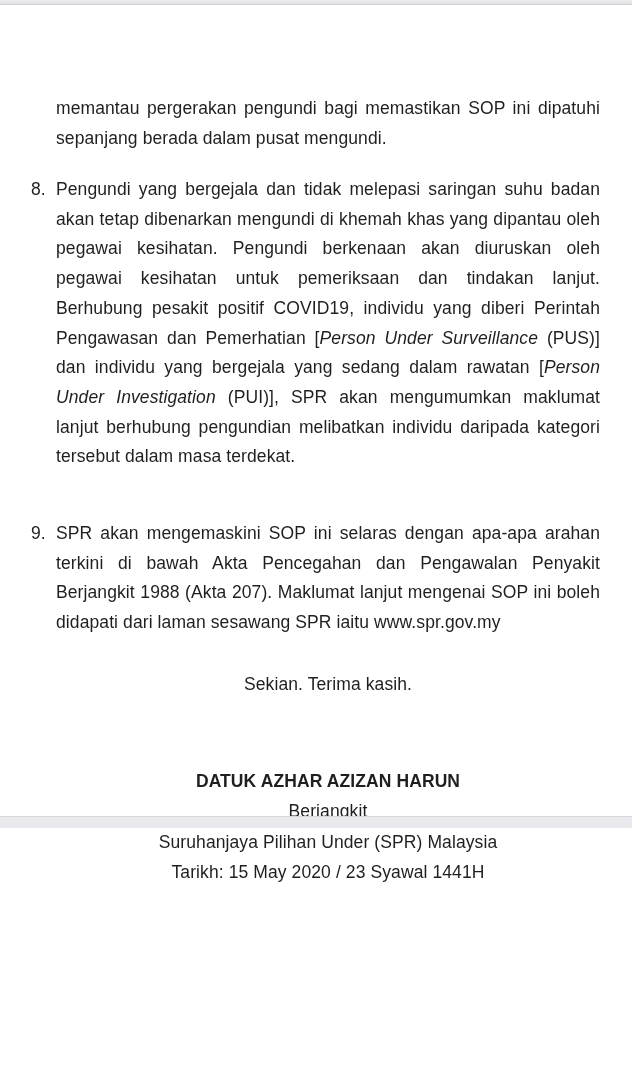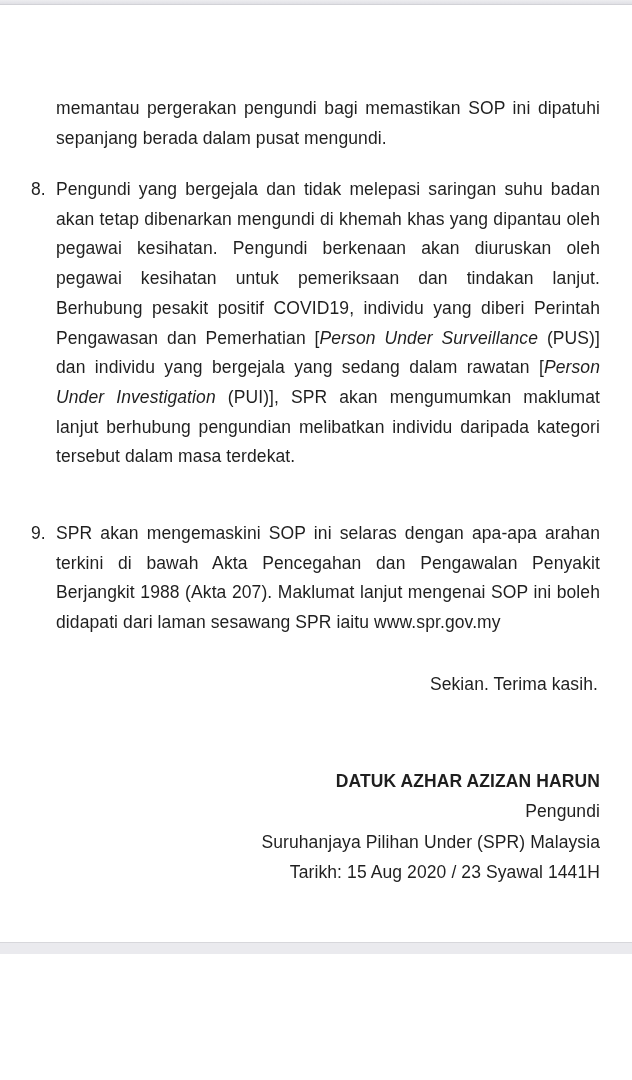--- a/index.html
+++ b/index.html
@@ -2,21 +2,21 @@
 <html><head>
 <meta charset="utf-8">
 <style>
   * { margin: 0; padding: 0; box-sizing: border-box; }
   html, body { width: 632px; height: 1080px; background: #ffffff; overflow: hidden; }
   body { font-family: "Liberation Sans", "DejaVu Sans", sans-serif; }
 
   #page {
     position: relative;
     width: 632px;
-    height: 954px;
+    height: 828px;
     background: #ffffff;
     color: #1f1f1f;
   }
 
   .edge-top {
     position: absolute;
     top: 0; left: 0;
     width: 632px; height: 5px;
     background: linear-gradient(#ededf0, #e0e0e5);
     border-bottom: 1px solid #d2d2d7;
@@ -54,30 +54,30 @@
     left: -25px;
     top: 0;
     text-align: left;
   }
 
   .closing {
     position: absolute;
     left: 58px;
     top: 670px;
     width: 540px;
-    text-align: right;
+    text-align: center;
   }
 
   .signature {
     position: absolute;
     left: 56px;
     top: 766px;
     width: 544px;
     line-height: 30.3px;
-    text-align: right;
+    text-align: center;
   }
   .signature .sig-name { font-weight: bold; }
 
   i { font-style: italic; }
 </style>
 </head>
 <body>
 
 <div id="page">
 
@@ -90,20 +90,20 @@
   </div>
 
   <div class="body-text para numbered-item item-9">
     <span class="item-number">9.</span><span>SPR akan mengemaskini SOP ini selaras dengan apa-apa arahan terkini di bawah Akta Pencegahan dan Pengawalan Penyakit Berjangkit 1988 (Akta 207).  Maklumat lanjut mengenai SOP ini boleh didapati dari laman sesawang SPR iaitu www.spr.gov.my</span>
   </div>
 
   <p class="body-text closing">Sekian. Terima kasih.</p>
 
   <div class="body-text signature">
     <div class="sig-name">DATUK AZHAR AZIZAN HARUN</div>
-    <div>Pengundi</div>
+    <div>Berjangkit</div>
     <div>Suruhanjaya Pilihan Under (SPR) Malaysia</div>
-    <div>Tarikh: 15 Aug 2020 / 23 Syawal 1441H</div>
+    <div>Tarikh: 15 May 2020 / 23 Syawal 1441H</div>
   </div>
 
   <div class="edge-bottom"></div>
 
 </div>
 
 </body></html>

